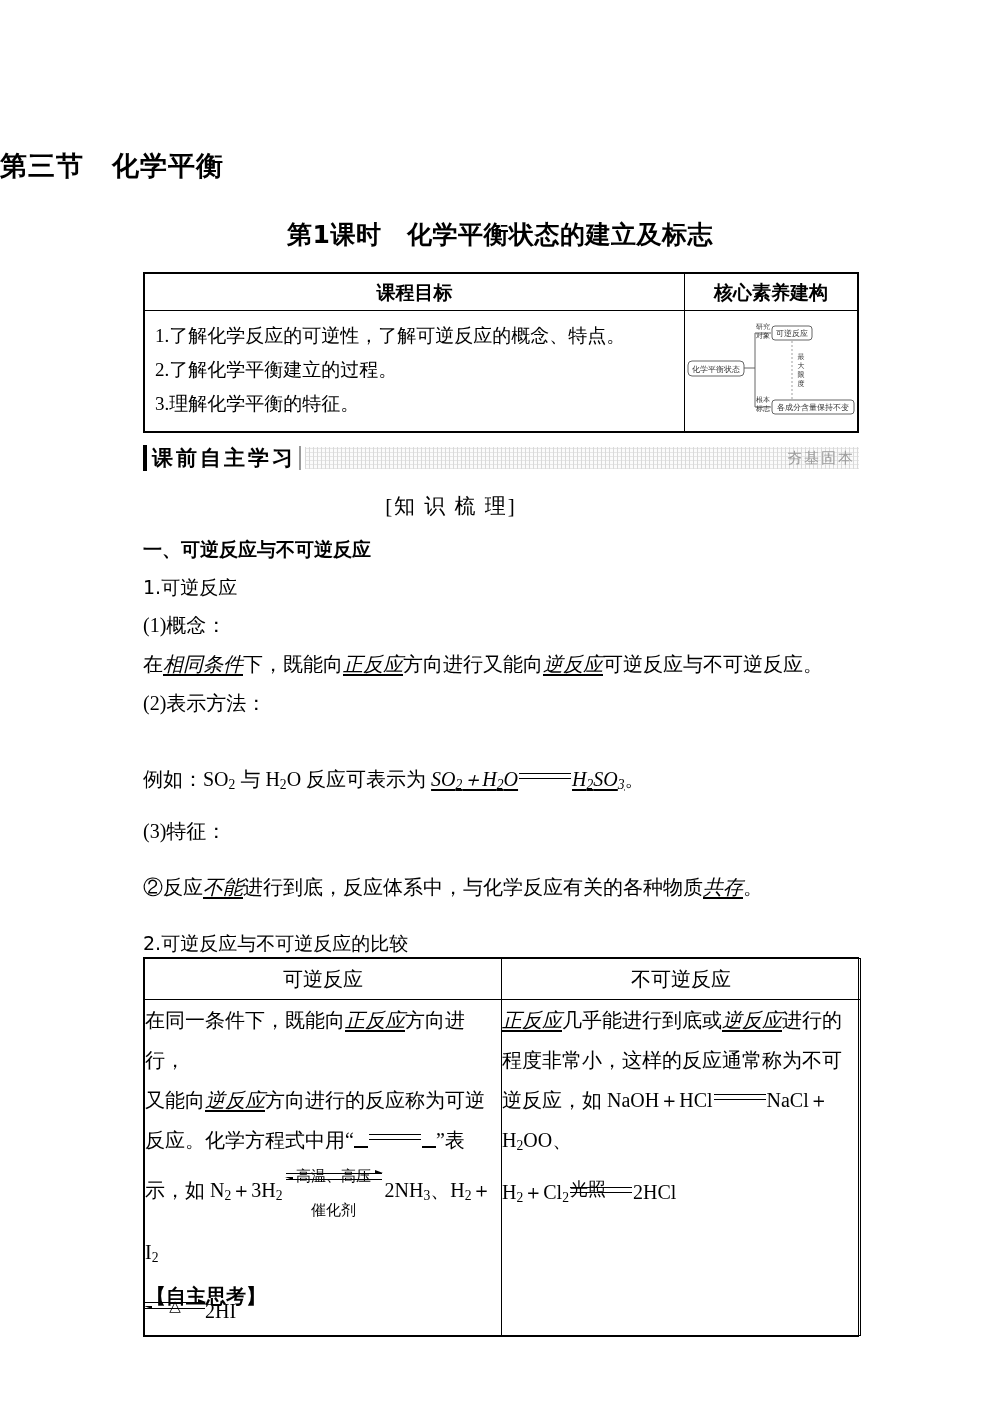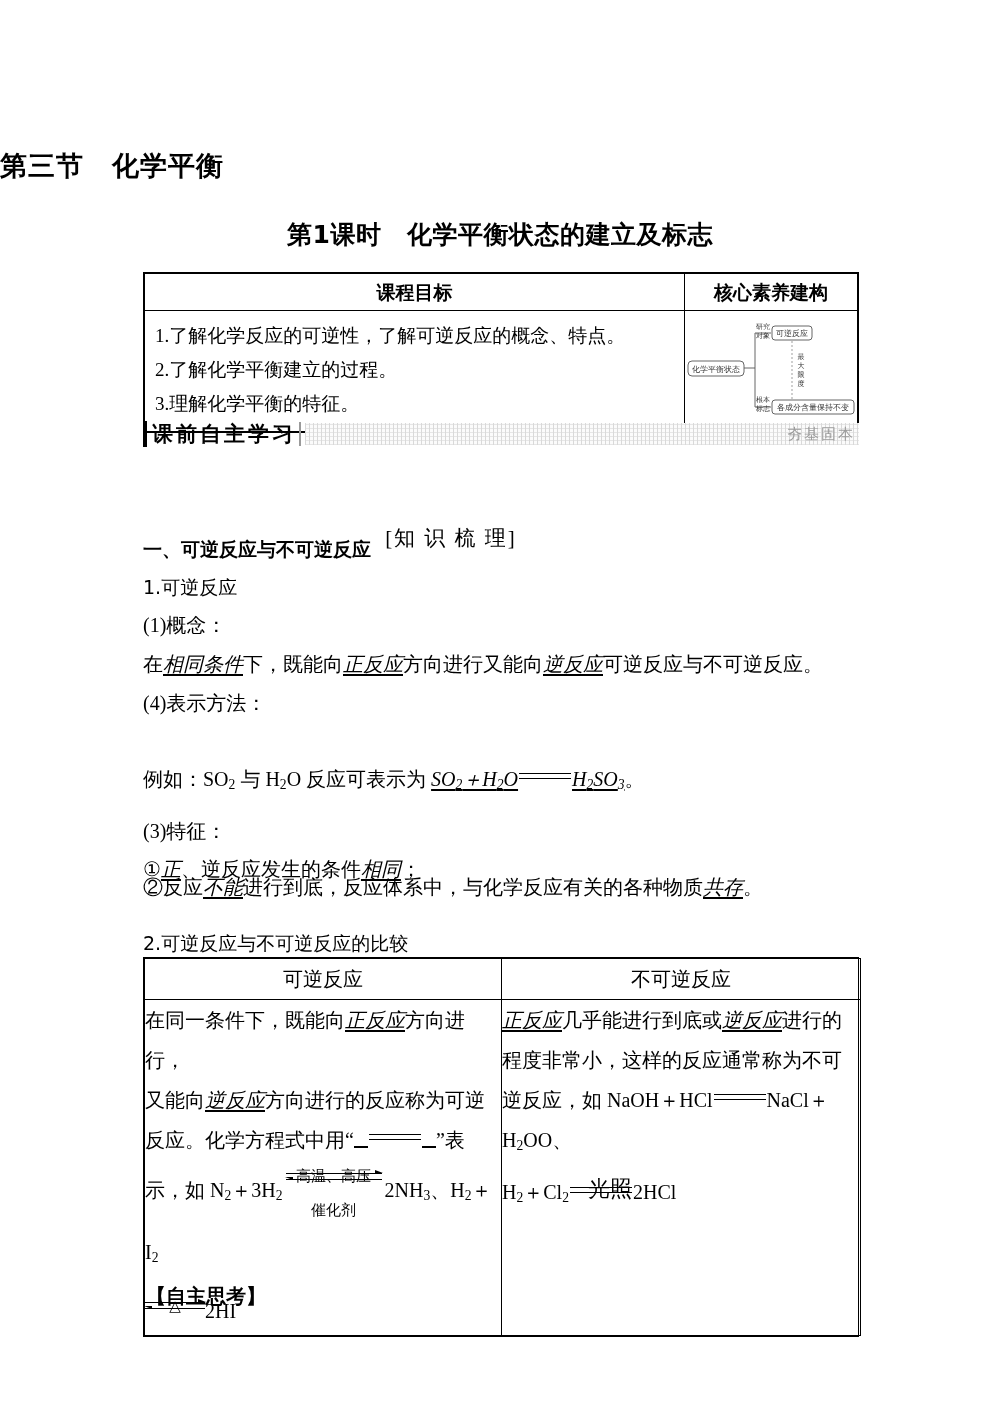--- a/index.html
+++ b/index.html
@@ -85,21 +85,21 @@
     position: relative;
     height: 110px;
     width: 172px;
   }
   .mm-svg { position: absolute; left: 0; top: 6px; }
 
   
   .banner {
     position: absolute;
     left: 143px;
-    top: 420px;
+    top: 444px;
     width: 716px;
     height: 30px;
   }
   .banner-bar {
     position: absolute;
     left: 0; top: 1px;
     width: 4px; height: 26px;
     background: #000;
   }
   .banner-title {
@@ -137,21 +137,20 @@
   }
 
   
   .kn-heading {
     position: absolute;
     left: 0; top: 492px;
     width: 902px;
     text-align: center;
     font-size: 21px;
     letter-spacing: 2px;
-    margin-top: 32px;
   }
 
   
   .body-line {
     position: absolute;
     left: 143px;
     font-size: 20px;
     line-height: 26px;
     white-space: nowrap;
   }
@@ -274,22 +273,22 @@
     margin: 0 1px;
   }
   .lab-arrow .b1, .lab-arrow .b2 {
     position: absolute; left: 0; width: 62px;
     border-top: 1.8px solid #000;
   }
   .lab-arrow .b1 { top: 4px; }
   .lab-arrow .b2 { top: 9px; }
   .lab-arrow .lbl {
     position: absolute; left: 0; top: -20px;
-    width: 62px; text-align: right;
-    font-size: 22px; white-space: nowrap;
+    width: 62px; text-align: left;
+    font-size: 18px; white-space: nowrap;
   }
 
   
   .cmp-table {
     position: absolute;
     left: 143px;
     top: 957px;
     width: 716px;
     border: 1.5px solid #000;
     box-sizing: border-box;
@@ -395,36 +394,33 @@
   <div class="body-line bold-sans" style="top:536px">一、可逆反应与不可逆反应</div>
 
   <div class="body-line sans" style="top:574px">1.可逆反应</div>
 
   <div class="body-line" style="top:612px">(1)概念：</div>
 
   <div class="body-line" style="top:651px">
     <span>在</span><span class="u">相同条件</span><span>下，既能向</span><span class="u">正反应</span><span>方向进行又能向</span><span class="u">逆反应</span><span>可逆反应与不可逆反应。</span>
   </div>
 
-  <div class="body-line" style="top:690px">(4)表示方法：</div>
+  <div class="body-line" style="top:690px">(2)表示方法：</div>
 
 
   <div class="body-line" style="top:766px">
     <span>例如：</span><span class="formula"><span>SO</span><sub>2</sub></span>
     <span>与</span>
     <span class="formula"><span>H</span><sub>2</sub>O</span>
     <span>反应可表示为</span>
     <span class="u formula">SO<sub>2</sub>＋H<sub>2</sub>O<span class="eqline"></span>H<sub>2</sub>SO<sub>3</sub></span><span>。</span>
   </div>
 
   <div class="body-line" style="top:818px">(3)特征：</div>
 
-  <div class="body-line" style="top:856px">
-    <span>①</span><span class="u">正</span><span>、逆反应发生的条件</span><span class="u">相同</span><span>；</span>
-  </div>
 
   <div class="body-line" style="top:874px">
     <span>②反应</span><span class="u">不能</span><span>进行到底，反应体系中，与化学反应有关的各种物质</span><span class="u">共存</span><span>。</span>
   </div>
 
   <div class="body-line sans" style="top:930px">2.可逆反应与不可逆反应的比较</div>
 
   <div class="cmp-table">
     <table>
       <tbody>

